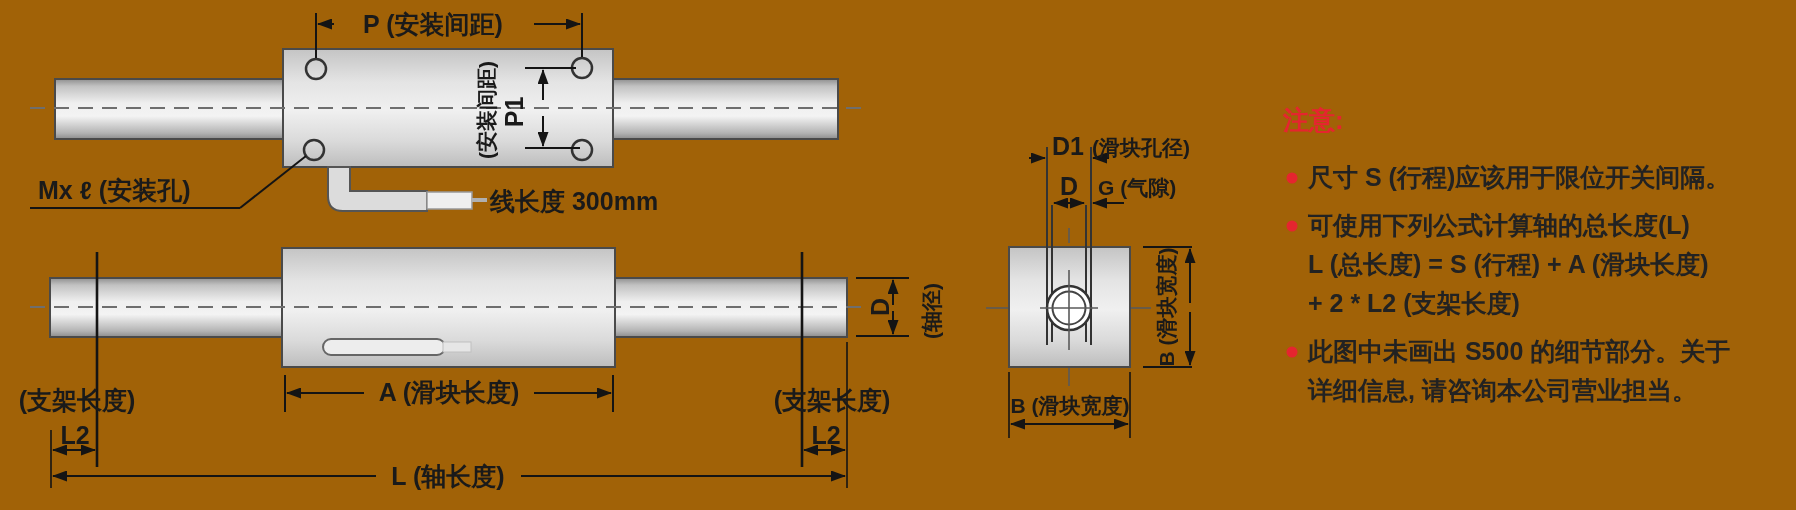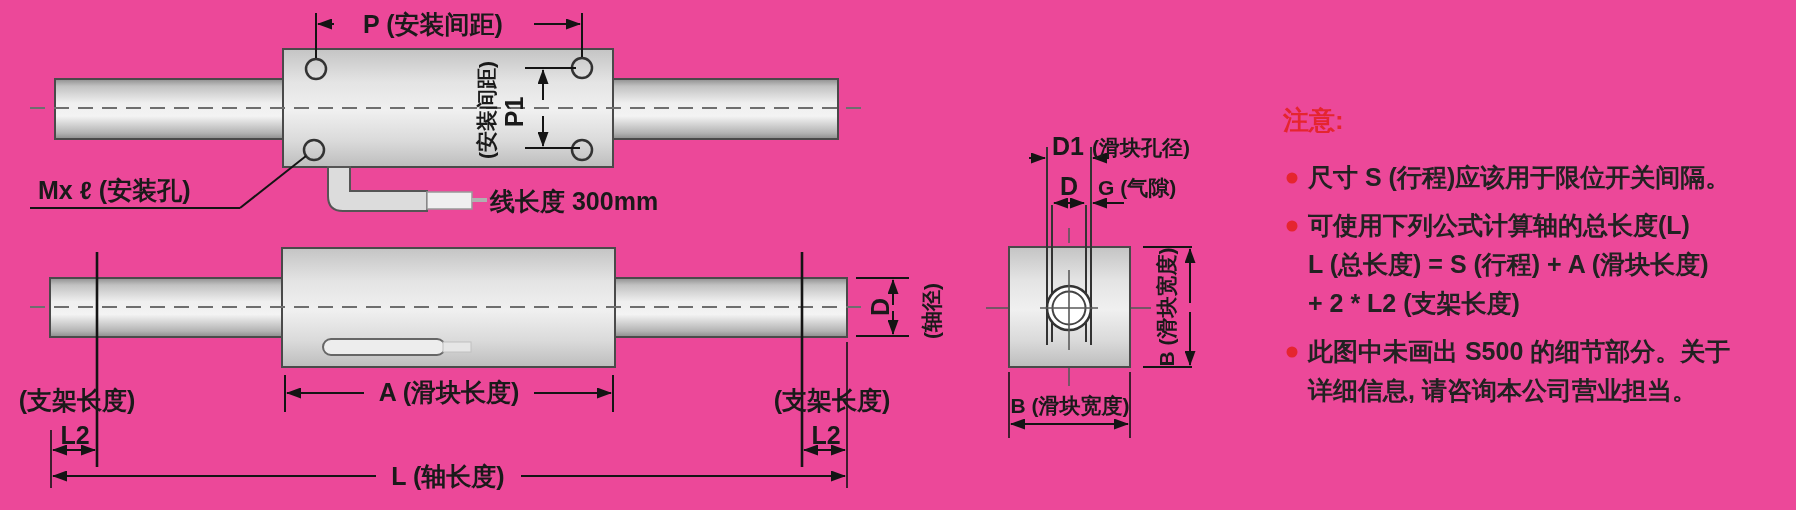--- a/index.html
+++ b/index.html
@@ -1,16 +1,16 @@
 <!DOCTYPE html>
 <html><head>
 <meta charset="utf-8">
 <style>
   html,body{margin:0;padding:0;background:#ffffff;}
-  .stage{position:relative;width:1796px;height:510px;background:#ec4899;overflow:hidden;
+  .stage{position:relative;width:1796px;height:510px;background:#a16207;overflow:hidden;
          font-family:"Liberation Sans","DejaVu Sans",sans-serif;}
   svg{display:block;}
   text{font-family:"Liberation Sans","DejaVu Sans",sans-serif;fill:#1a1a1a;}
   .lbl{font-size:25px;font-weight:bold;}
   .lbl-sm{font-size:21px;font-weight:bold;}
   .note-title{font-size:26px;font-weight:bold;fill:#e5252f;}
   .note-line{font-size:25px;font-weight:bold;fill:#222222;}
   .outline{stroke:#4a4a4a;stroke-width:2;}
   .dim{stroke:#141414;stroke-width:2;fill:none;}
   .dimthin{stroke:#141414;stroke-width:1.6;fill:none;}

